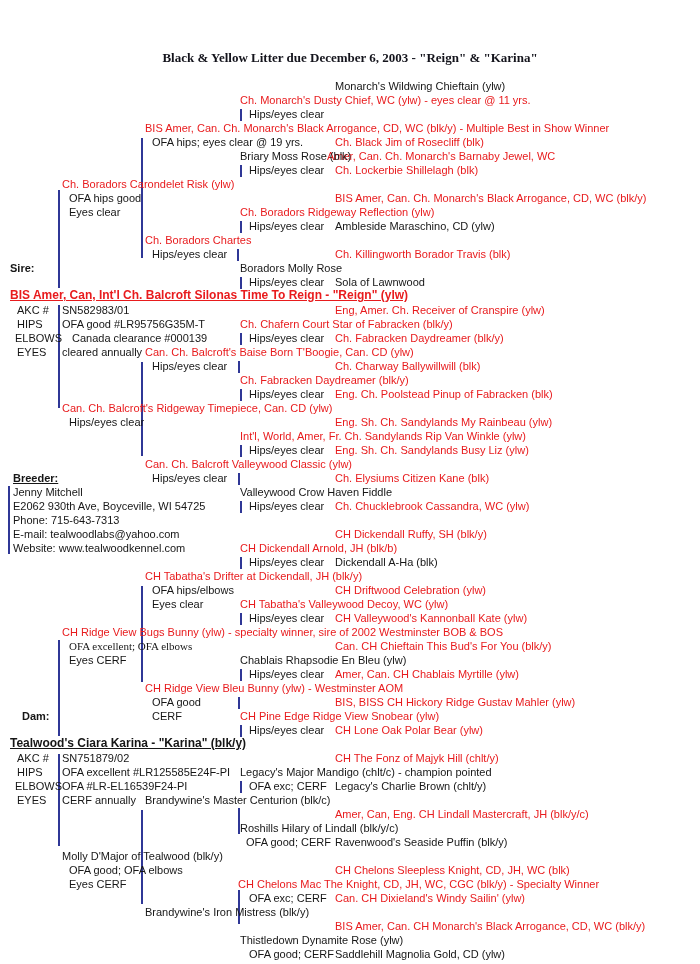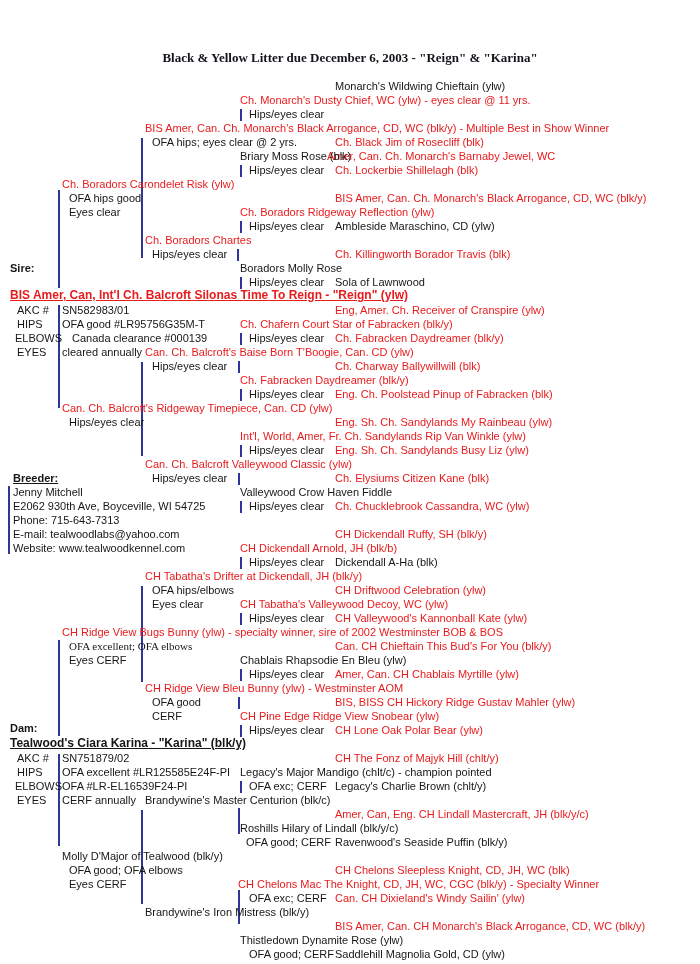--- a/index.html
+++ b/index.html
@@ -78,21 +78,21 @@
         <span class="seg r" style="left: 240px;">Ch. Monarch's Dusty Chief, WC (ylw) - eyes clear @ 11 yrs.</span>
       </div>
       <div class="row" style="top: 108px;">
         <span class="seg k" style="left: 249px;">Hips/eyes clear</span>
         <span class="seg r" style="left: 327px; margin-top: 42px;">Amer, Can. Ch. Monarch's Barnaby Jewel, WC</span>
       </div>
       <div class="row" style="top: 122px;">
         <span class="seg r" style="left: 145px;">BIS Amer, Can. Ch. Monarch's Black Arrogance, CD, WC (blk/y) - Multiple Best in Show Winner</span>
       </div>
       <div class="row" style="top: 136px;">
-        <span class="seg k" style="left: 152px;">OFA hips; eyes clear @ 2 yrs.</span>
+        <span class="seg k" style="left: 152px;">OFA hips; eyes clear @ 19 yrs.</span>
         <span class="seg r" style="left: 335px;">Ch. Black Jim of Rosecliff (blk)</span>
       </div>
       <div class="row" style="top: 150px;">
         <span class="seg k" style="left: 240px;">Briary Moss Rose (blk)</span>
       </div>
       <div class="row" style="top: 164px;">
         <span class="seg k" style="left: 249px;">Hips/eyes clear</span>
         <span class="seg r" style="left: 335px;">Ch. Lockerbie Shillelagh (blk)</span>
       </div>
       <div class="row" style="top: 178px;">
@@ -237,21 +237,21 @@
         <span class="seg r" style="left: 335px;">Amer, Can. CH Chablais Myrtille (ylw)</span>
       </div>
       <div class="row" style="top: 682px;">
         <span class="seg r" style="left: 145px;">CH Ridge View Bleu Bunny (ylw) - Westminster AOM</span>
       </div>
       <div class="row" style="top: 696px;">
         <span class="seg k" style="left: 152px;">OFA good</span>
         <span class="seg r" style="left: 335px;">BIS, BISS CH Hickory Ridge Gustav Mahler (ylw)</span>
       </div>
       <div class="row" style="top: 710px;">
-        <span class="seg k b" style="left: 10px; margin-top: 12px;">Dam:</span>
+        <span class="seg k b" style="left: 22px;">Dam:</span>
         <span class="seg k" style="left: 152px;">CERF</span>
         <span class="seg r" style="left: 240px;">CH Pine Edge Ridge View Snobear (ylw)</span>
       </div>
       <div class="row" style="top: 724px;">
         <span class="seg k" style="left: 249px;">Hips/eyes clear</span>
         <span class="seg r" style="left: 335px;">CH Lone Oak Polar Bear (ylw)</span>
       </div>
       <div class="row" style="top: 737px;">
         <span class="seg k b u hl" style="left: 10px;">Tealwood's Ciara Karina - "Karina" (blk/y)</span>
       </div>

